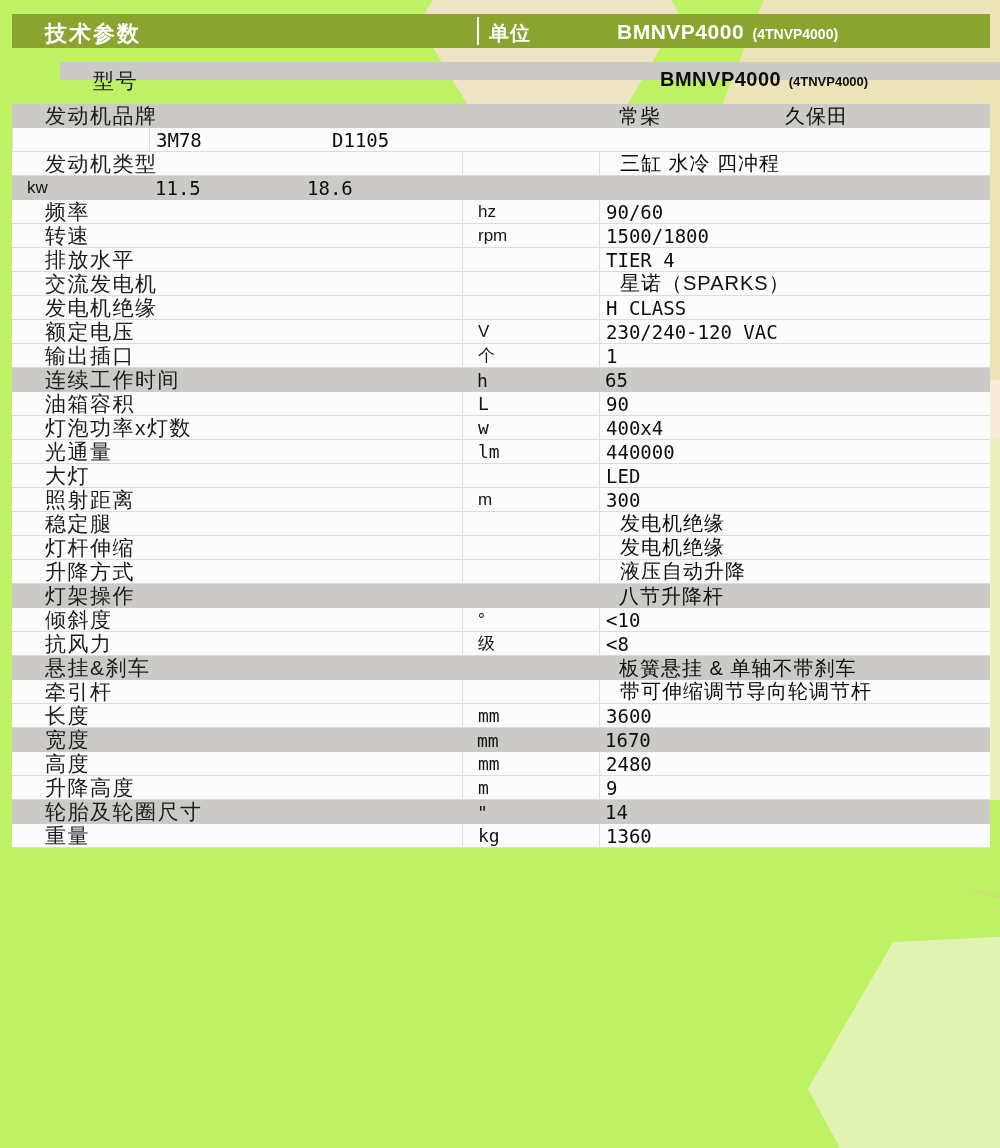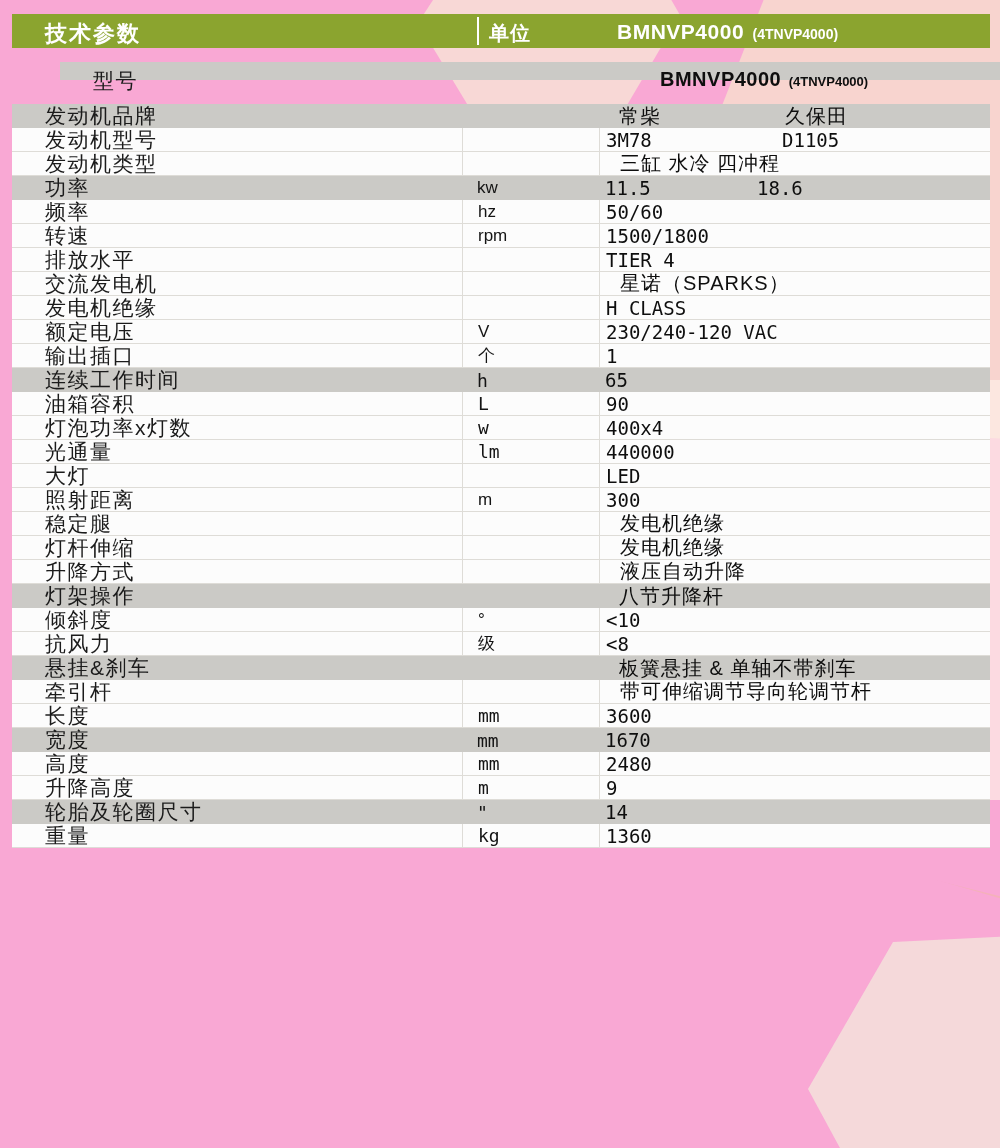--- a/index.html
+++ b/index.html
@@ -1,17 +1,17 @@
 <!DOCTYPE html>
 <html><head>
 <meta charset="utf-8">
 <style>
   html,body{margin:0;padding:0;background:#ffffff;}
   .page{
-    position:relative;width:1000px;height:1148px;overflow:hidden;background:#f9a8d4;
+    position:relative;width:1000px;height:1148px;overflow:hidden;background:#bef264;
     font-family:"Liberation Sans",sans-serif;
   }
   
   .deco{position:absolute;z-index:0;}
   .hex{clip-path:polygon(25% 3%,78% 0,100% 48%,76% 100%,22% 98%,0 52%);}
   .deco-top-center{left:418px;top:-84px;width:262px;height:206px;background:#f8e1d6;opacity:.85;}
   .deco-top-right{left:698px;top:-130px;width:440px;height:570px;background:#f8dfcd;opacity:.8;}
   .deco-right-outline{left:843px;top:545px;width:330px;height:345px;border:4px solid #efb9a2;
     background:transparent;opacity:.55;transform:rotate(14deg);}
   .deco-bottom-right{left:808px;top:933px;width:340px;height:300px;background:#f3f2dd;opacity:.65;}
@@ -81,47 +81,45 @@
   <div class="rows" id="rows">
       <div class="row gray">
         <div class="cell c-label">发动机品牌</div>
         <div class="cell c-unit u-sm"></div>
         <div class="cell c-value">
           <span class="v-cn v-first">常柴</span>
           <span class="v-cn">久保田</span>
         </div>
       </div>
       <div class="row white">
-        <div class="cell c-label">发动机型号</div>
         <div class="cell c-unit u-sm"></div>
         <div class="cell c-value">
           <span class="v-mono v-first">3M78</span>
           <span class="v-mono">D1105</span>
         </div>
       </div>
       <div class="row white">
         <div class="cell c-label">发动机类型</div>
         <div class="cell c-unit u-sm"></div>
         <div class="cell c-value">
           <span class="v-cn">三缸 水冷 四冲程</span>
         </div>
       </div>
       <div class="row gray">
-        <div class="cell c-label">功率</div>
         <div class="cell c-unit u-lg">kw</div>
         <div class="cell c-value">
           <span class="v-mono v-first">11.5</span>
           <span class="v-mono">18.6</span>
         </div>
       </div>
       <div class="row white">
         <div class="cell c-label">频率</div>
         <div class="cell c-unit u-lg">hz</div>
         <div class="cell c-value">
-          <span class="v-mono">50/60</span>
+          <span class="v-mono">90/60</span>
         </div>
       </div>
       <div class="row white">
         <div class="cell c-label">转速</div>
         <div class="cell c-unit u-lg">rpm</div>
         <div class="cell c-value">
           <span class="v-mono">1500/1800</span>
         </div>
       </div>
       <div class="row white">

